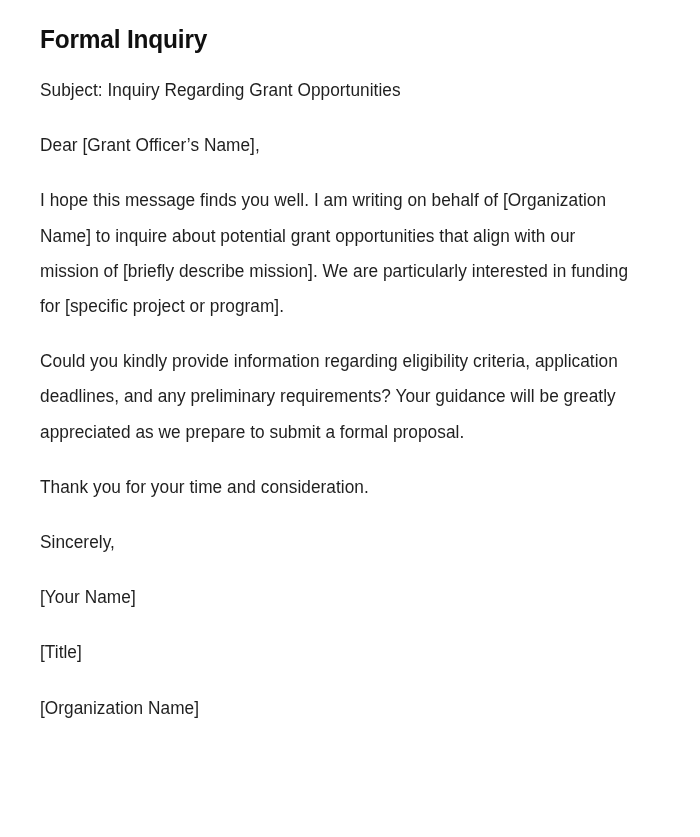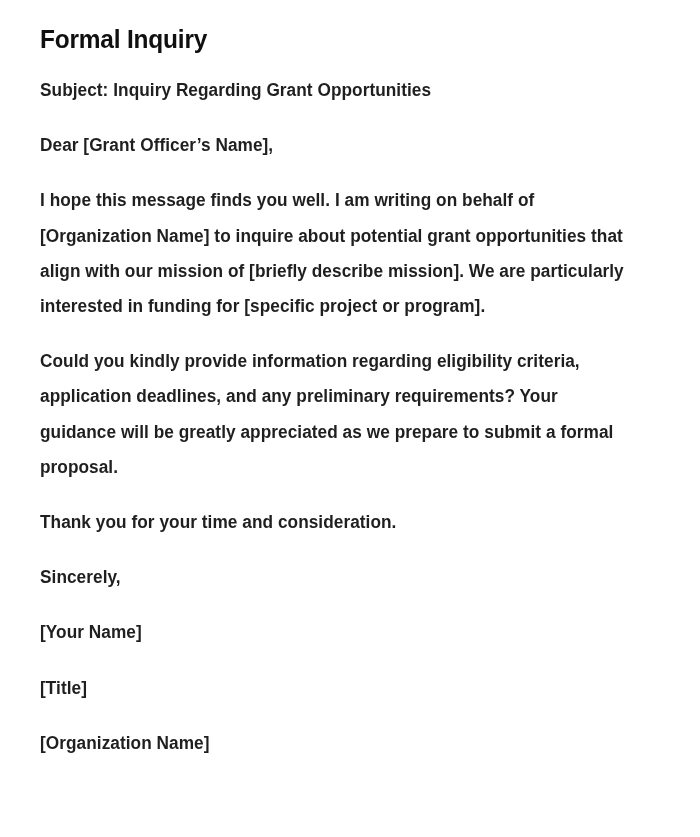--- a/index.html
+++ b/index.html
@@ -34,21 +34,20 @@
     font-weight: 700;
     line-height: 34px;
     letter-spacing: -0.2px;
     color: #101010;
     transform: scaleX(0.94);
     transform-origin: left center;
   }
 
   .doc-body {
     margin-top: 17px;
-    font-weight: bold;
   }
 
   .para {
     margin: 0 0 20px 0;
     font-size: 17.5px;
     line-height: 35.2px;
     color: #1f1f1f;
     letter-spacing: 0.05px;
     max-width: 604px;
     transform: scaleX(0.985);

